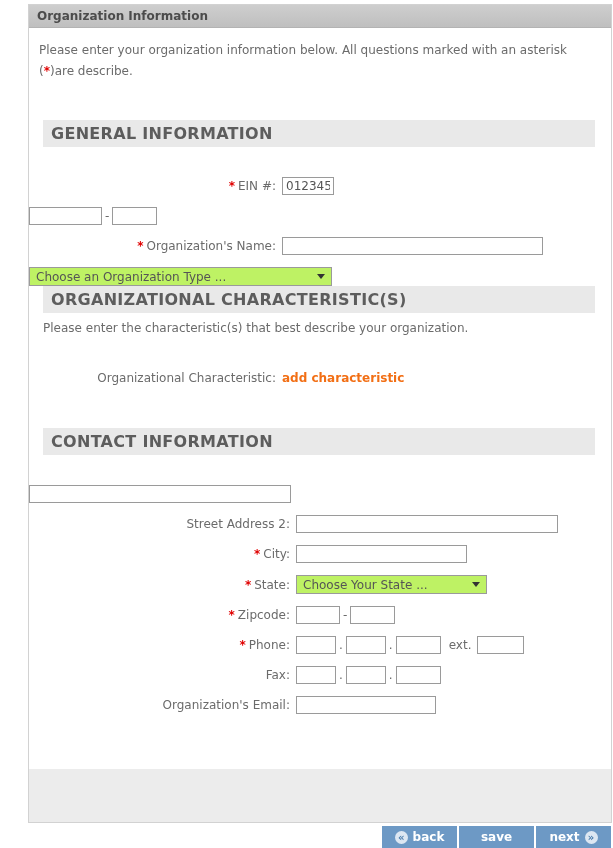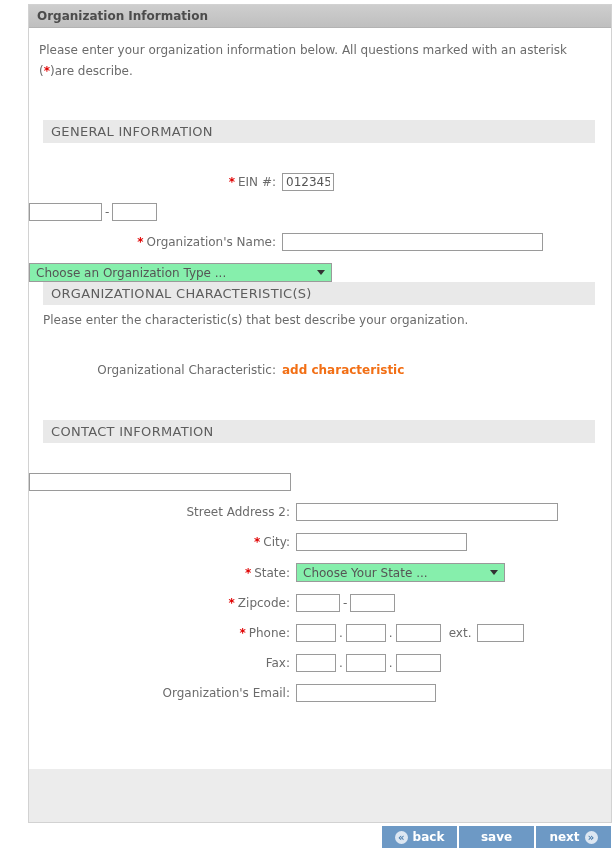--- a/index.html
+++ b/index.html
@@ -23,39 +23,39 @@
   }
   .content{flex:1 1 auto;}
   .footer-band{height:53px;background:#ececec;}
   .intro{
     margin:12px 20px 0 10px;line-height:21px;color:#6b6b6b;
   }
   .req{color:#e00000;font-weight:bold;margin-right:3px;}
   .req-inline{color:#e00000;font-weight:bold;}
   .section-bar{
     margin:0 16px 0 14px;background:#e9e9e9;color:#5d5d5d;
-    font-weight:normal;font-size:13px;letter-spacing:.3px;
+    font-weight:bold;font-size:16px;letter-spacing:.3px;
     padding:4px 0 4px 8px;
   }
   .bar-general{margin-top:38px;}
   .bar-char{}
   .bar-contact{margin-top:43px;}
   .row{display:flex;align-items:center;margin-top:12px;}
   .row.first{margin-top:30px;}
   .lbl{width:247px;text-align:right;margin-right:6px;color:#6b6b6b;white-space:nowrap;}
   .contact .lbl{width:261px;}
   input.txt{
     box-sizing:border-box;height:18px;border:1px solid #9a9a9a;
     background:#fff;font-family:"DejaVu Sans","Liberation Sans",sans-serif;
     font-size:12px;color:#555;padding:0 3px;
   }
   .sep{margin:0 3px;color:#6b6b6b;}
   .ext{margin:0 6px 0 8px;color:#6b6b6b;}
   .selectbox{
-    box-sizing:border-box;height:19px;border:1px solid #9a9a9a;background:#86efac;
+    box-sizing:border-box;height:19px;border:1px solid #9a9a9a;background:#bef264;
     display:flex;align-items:center;justify-content:space-between;
     padding:0 6px;color:#555;cursor:default;
   }
   .selectbox .arrow{
     width:0;height:0;border-left:4px solid transparent;border-right:4px solid transparent;
     border-top:5px solid #333;margin-left:8px;flex:0 0 auto;
   }
   .char-intro{margin:8px 20px 0 14px;color:#6b6b6b;}
   .char-row{margin-top:36px;}
   .add-link{color:#f26f15;font-weight:bold;text-decoration:none;cursor:pointer;}
@@ -74,21 +74,21 @@
     font-size:10px;font-weight:bold;line-height:13px;text-align:center;
     display:inline-block;
   }
   .w-ein{width:52px;}
   .w-duns1{width:73px;}
   .w-duns2{width:45px;}
   .w-name{width:261px;}
   .w-orgtype{width:303px;}
   .w-street{width:262px;}
   .w-city{width:171px;}
-  .w-state{width:209px;}
+  .w-state{width:191px;}
   .w-zip1{width:44px;}
   .w-zip2{width:45px;}
   .w-ph{width:40px;}
   .w-ph3{width:45px;}
   .w-ext{width:47px;}
   .w-email{width:140px;}
 </style>
 </head>
 <body>
 

